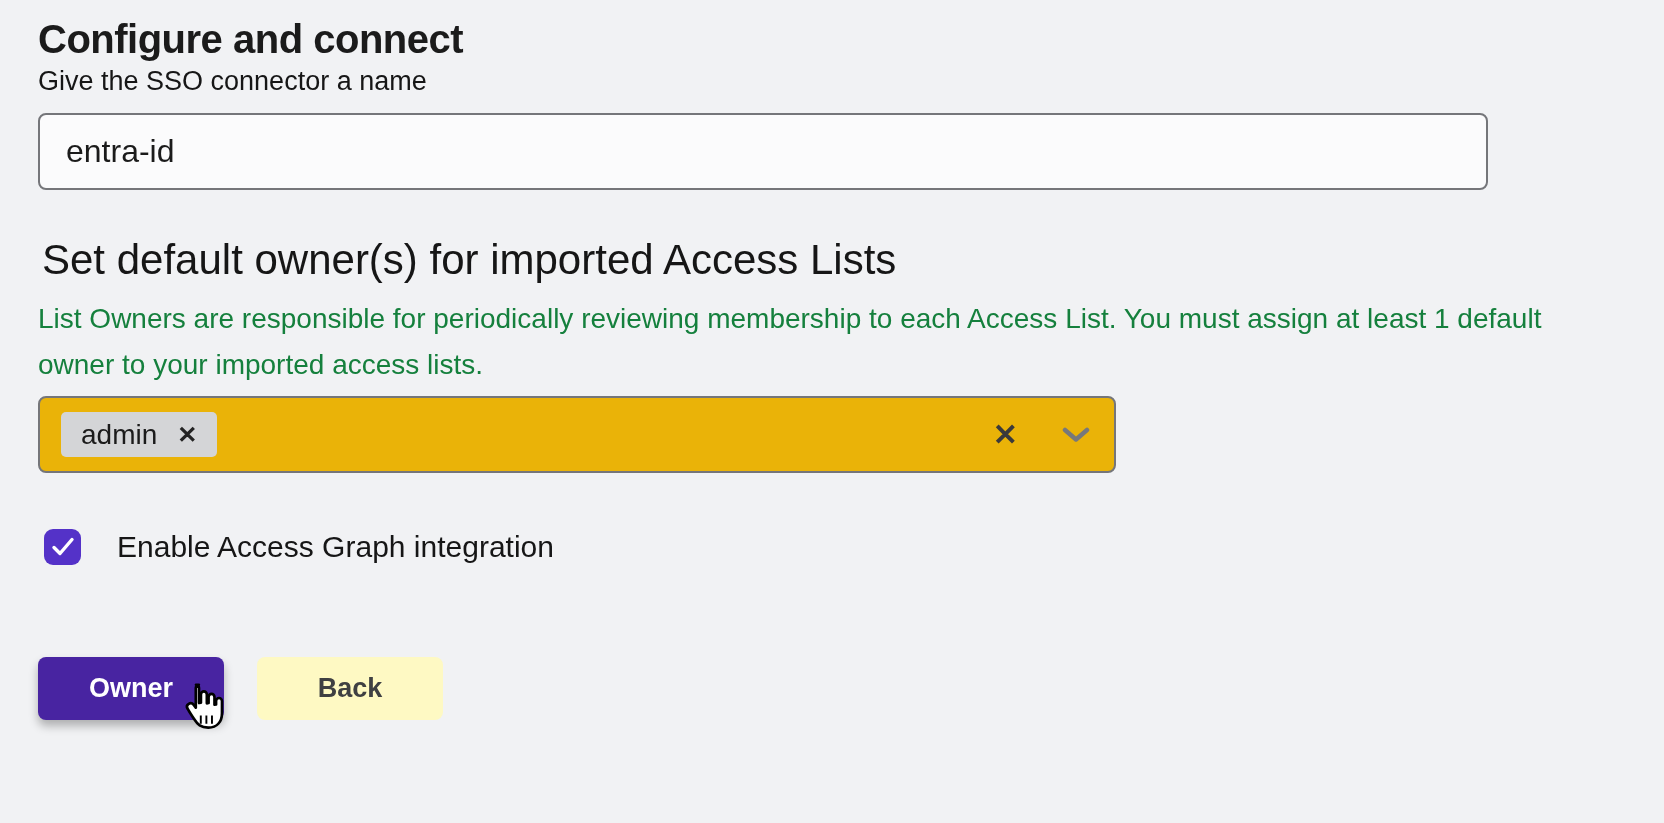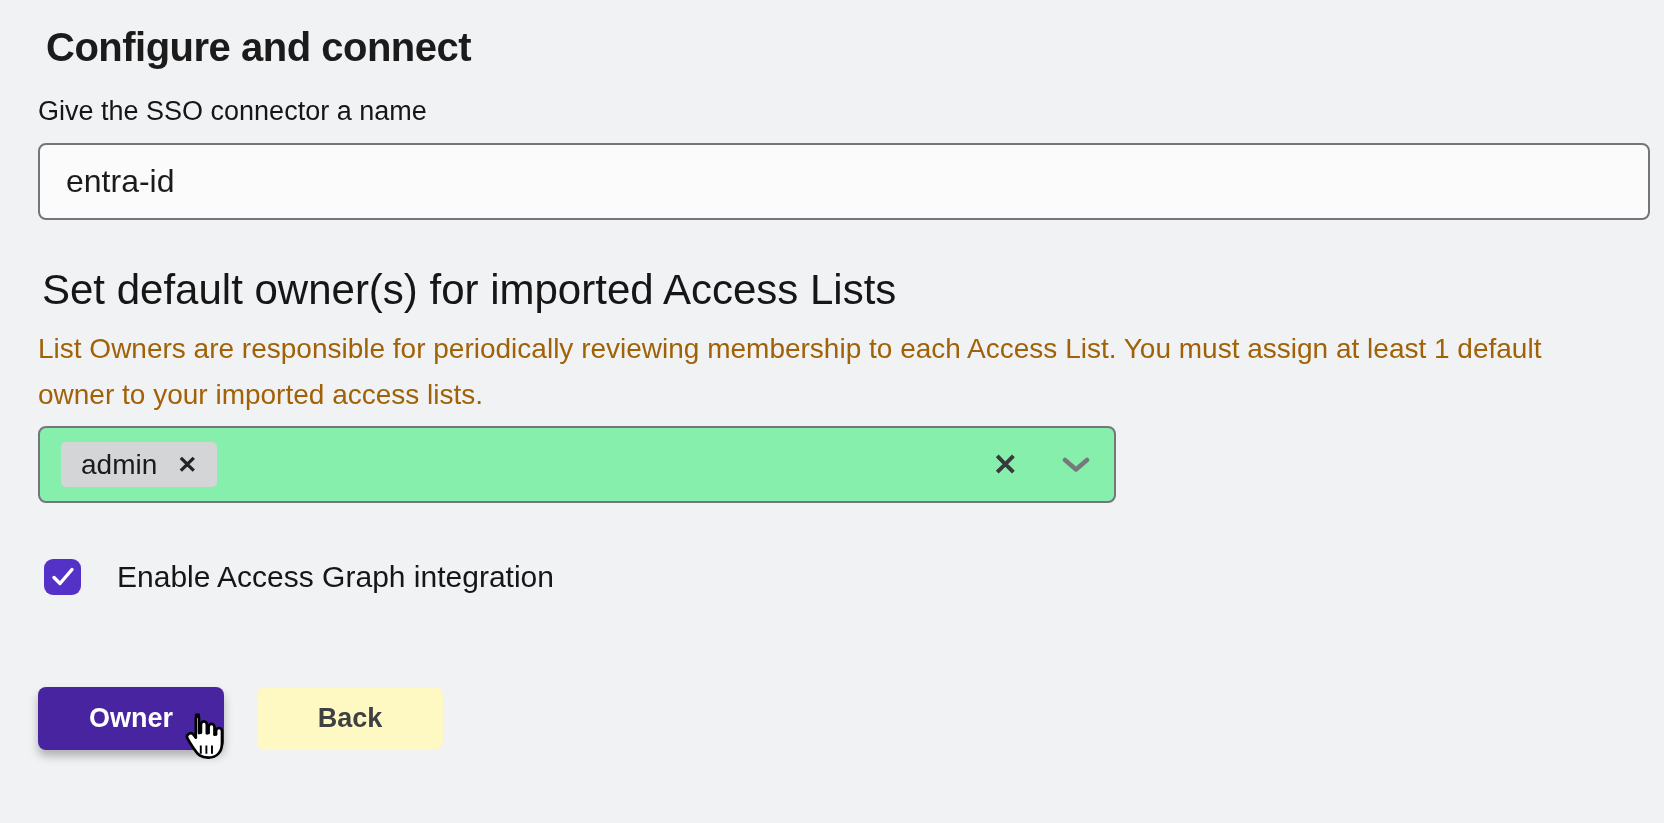--- a/index.html
+++ b/index.html
@@ -7,40 +7,40 @@
   body {
     width:1664px; height:823px;
     background:#f1f2f4;
     color:#1b1b1b;
     font-family:"Liberation Sans", sans-serif;
     overflow:hidden;
   }
   .page { padding:14px 28px 0 38px; position:relative; }
 
   h1.page-title {
-    margin:8px; font-size:40px; font-weight:700; line-height:50px; letter-spacing:-0.5px;
+    margin:0; font-size:40px; font-weight:700; line-height:50px; letter-spacing:-0.5px;
   }
   .field-label {
-    display:block; font-size:27px; line-height:34px; margin-top:22px; color:#161616;
+    display:block; font-size:27px; line-height:34px; color:#161616;
   }
   .text-input {
-    display:block; width:1612px; height:77px; margin-top:15px;
+    display:block; width:1450px; height:77px; margin-top:15px;
     border:2px solid #75767a; border-radius:8px; background:#fbfbfc;
     font-family:"Liberation Sans", sans-serif; font-size:32px; color:#1b1b1b;
     padding:0 26px; outline:none;
   }
   h2.section-heading {
     margin:44px 4px 0; font-size:42px; font-weight:300; line-height:52px; color:#161616;
   }
-  .section-desc { margin:10px 0 8px; font-size:28px; line-height:46px; color:#a16207; }
+  .section-desc { margin:10px 0 8px; font-size:28px; line-height:46px; color:#15803d; }
 
   .owners-label { margin-top:30px; }
   .multiselect {
     width:1078px; height:77px; margin-top:6px;
-    border:2px solid #75767a; border-radius:8px; background:#86efac;
+    border:2px solid #75767a; border-radius:8px; background:#eab308;
     display:flex; align-items:center; padding:0 24px 0 21px; cursor:text;
   }
   .tag {
     display:flex; align-items:center; gap:20px;
     background:#d4d5d7; border-radius:5px; height:45px; padding:0 20px;
     font-size:28px; color:#1b1b1b;
   }
   .tag-remove { font-size:24px; font-weight:700; color:#232323; cursor:pointer; line-height:1; }
   .select-controls { margin-left:auto; display:flex; align-items:center; gap:44px; }
   .clear-x { font-size:30px; font-weight:700; color:#3a3a3c; cursor:pointer; line-height:1; }

